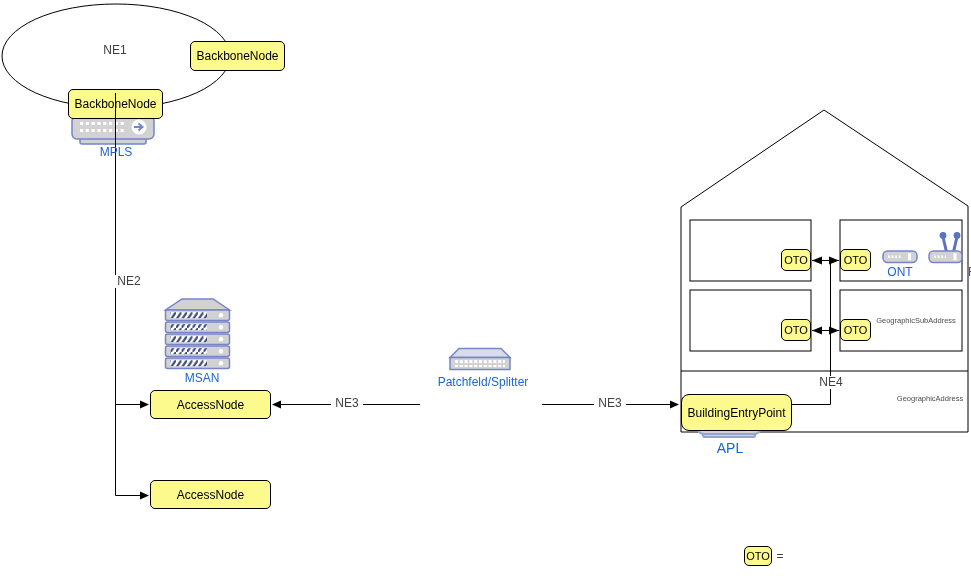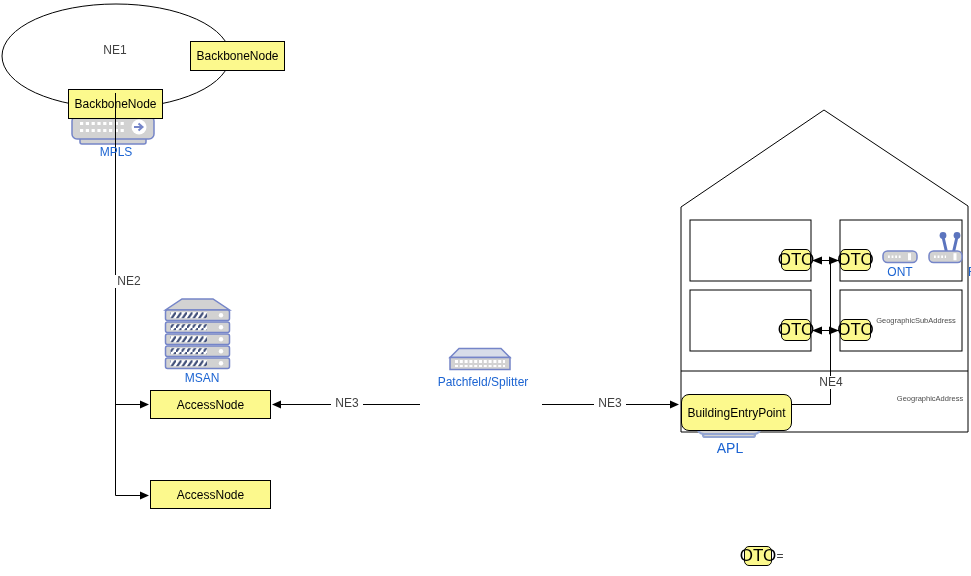--- a/index.html
+++ b/index.html
@@ -3,23 +3,23 @@
 <meta charset="utf-8">
 <style>
   html,body{margin:0;padding:0;background:#fff;}
   .stage{position:relative;width:971px;height:576px;background:#ffffff;
          font-family:"Liberation Sans",sans-serif;overflow:hidden;}
   svg.layer{position:absolute;left:0;top:0;pointer-events:none;}
   svg.under{z-index:0;}
   svg.top{z-index:2;}
   .node{position:absolute;z-index:1;box-sizing:border-box;
         background:var(--node-fill,#FCF98D);border:1px solid var(--node-border,#000);
-        border-radius:0;display:flex;align-items:center;justify-content:center;
+        border-radius:5px;display:flex;align-items:center;justify-content:center;
         font-size:12px;color:#000;white-space:nowrap;}
-  .node.small{border-radius:5px;font-size:17px;}
+  .node.small{border-radius:5px;font-size:11px;}
   .lbl{position:absolute;z-index:3;font-size:12px;color:#404040;text-align:center;
        white-space:nowrap;line-height:1.1;}
   .lbl.blue{color:var(--label-blue,#1C64D2);}
   .lbl.halo{background:#fff;padding:0 2px;}
   .lbl.tiny{font-size:7.5px;color:var(--muted,#4D4D4D);}
   .unit{fill:var(--icon-fill,#D2D2D2);stroke:var(--icon-stroke,#7585C8);stroke-width:1.5;}
   .unit-top{fill:#D8DDE9;stroke:var(--icon-stroke,#7585C8);stroke-width:1.5;}
   .unit-light{fill:#D2D2D2;stroke:#93A5D2;stroke-width:2.2;}
   .room{fill:none;stroke:#000;stroke-width:1;}
   .wire{stroke:var(--line,#000);stroke-width:1;fill:none;}

